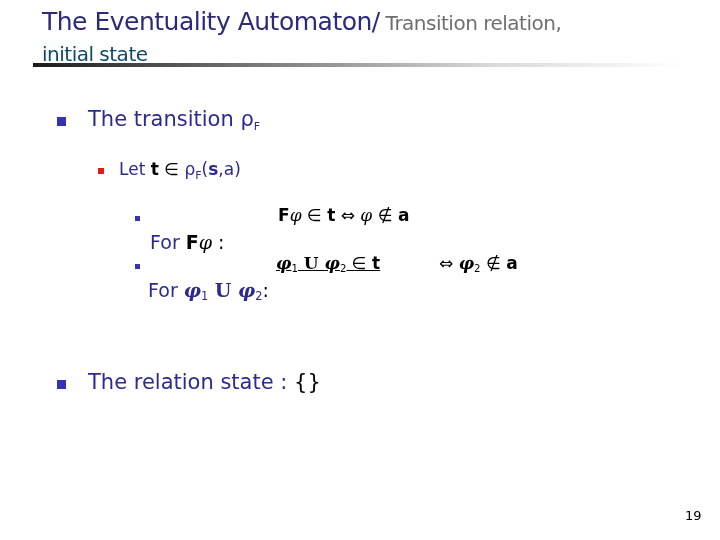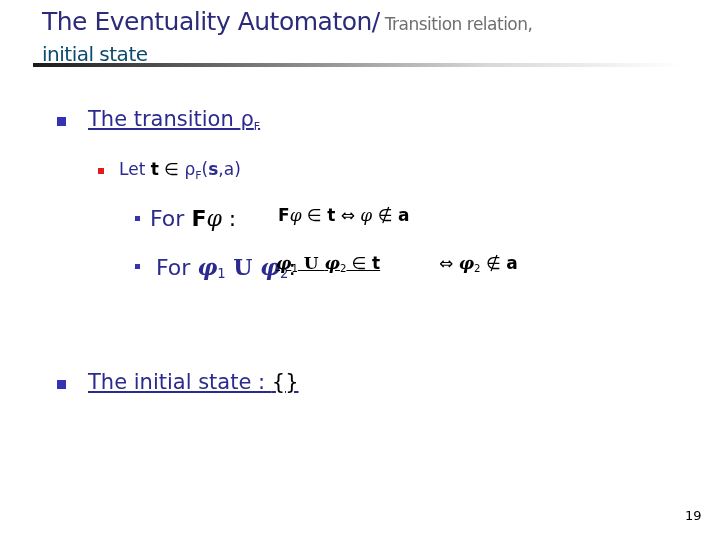--- a/index.html
+++ b/index.html
@@ -5,37 +5,37 @@
     html, body { margin: 0; padding: 0; }
     body {
       width: 720px; height: 540px; background: #ffffff; position: relative; overflow: hidden;
       font-family: "DejaVu Sans", sans-serif;
     }
     .title-line1 {
       position: absolute; left: 42px; top: 7px; white-space: nowrap;
       font-family: "DejaVu Sans", sans-serif; letter-spacing: -0.5px;
     }
     .title-main { color: #2b2b7a; font-size: 25px; }
-    .title-sub { color: #6f6f6f; font-size: 17px; }
+    .title-sub { color: #6f6f6f; font-size: 20px; }
     .title-line2 {
       position: absolute; left: 42px; top: 42px; color: #0c4a6e; font-size: 20px;
       font-family: "DejaVu Sans", sans-serif; letter-spacing: -0.5px; white-space: nowrap;
     }
     .title-rule {
       position: absolute; left: 33px; top: 63px; width: 650px; height: 4px;
       background: linear-gradient(to right, #1a1a1a 0%, #7a7a7a 35%, #d8d8d8 70%, #ffffff 100%);
     }
     .bullet { position: absolute; }
     .b1 { width: 9px; height: 9px; background: #3333b3; }
     .b2 { width: 6px; height: 6px; background: #e01b1b; }
     .b3 { width: 5px; height: 5px; background: #3333b3; }
     .text { position: absolute; white-space: nowrap; color: #2b2b8f; }
-    .l1 { font-size: 21px; text-decoration: underline; }
+    .l1 { font-size: 21px; }
     .l2 { font-size: 17px; }
-    .l3 { font-size: 22px; }
+    .l3 { font-size: 19px; margin-top: 25px; }
     .math { position: absolute; white-space: nowrap; color: #000; font-size: 17px; }
     .bold { font-weight: bold; }
     .ital { font-style: italic; font-family: "DejaVu Serif", serif; }
     sub { font-size: 0.6em; vertical-align: -0.25em; }
     .sub-blue { font-size: 11px; vertical-align: -4px; color: #2b2b8f; }
     .page-num { position: absolute; left: 685px; top: 508px; font-size: 13px; color: #000; }
   </style>
 </head>
 <body>
 
@@ -59,28 +59,28 @@
 
 <div class="bullet b3" style="left:135px; top:216px;"></div>
 <div class="text l3" style="left:150px; top:206px;">
   <span>For </span><span class="bold" style="color:#000">F</span><span class="ital" style="color:#000">φ</span><span style="color:#000"> :</span>
 </div>
 <div class="math" style="left:278px; top:205px;">
   <span class="bold">F</span><span class="ital">φ</span><span> ∈ </span><span class="bold">t</span><span> ⇔ </span><span class="ital">φ</span><span> ∉ </span><span class="bold">a</span>
 </div>
 
 <div class="bullet b3" style="left:135px; top:264px;"></div>
-<div class="text l3" style="left:156px; top:254px;">
+<div class="text l3" style="left:148px; top:254px;">
   <span>For </span><span class="ital bold">φ</span><sub>1</sub><span class="bold" style="font-family:'DejaVu Serif', serif"> U </span><span class="ital bold">φ</span><sub>2</sub><span style="color:#000">:</span>
 </div>
 <div class="math" style="left:276px; top:253px;text-decoration:underline;">
   <span class="ital bold">φ</span><sub>1</sub><span class="bold" style="font-family:'DejaVu Serif', serif"> U </span><span class="ital bold">φ</span><sub>2</sub><span> ∈ </span><span class="bold">t</span>
 </div>
 <div class="math" style="left:420px; top:253px;margin-left:19px;">
   <span>⇔ </span><span class="ital bold">φ</span><sub>2</sub><span> ∉ </span><span class="bold">a</span>
 </div>
 
 <div class="bullet b1" style="left:57px; top:380px;"></div>
 <div class="text l1" style="left:88px; top:370px;">
-  <span>The initial state : </span><span style="color:#000">{}</span>
+  <span>The relation state : </span><span style="color:#000">{}</span>
 </div>
 
 <div class="page-num">19</div>
 
 </body></html>

